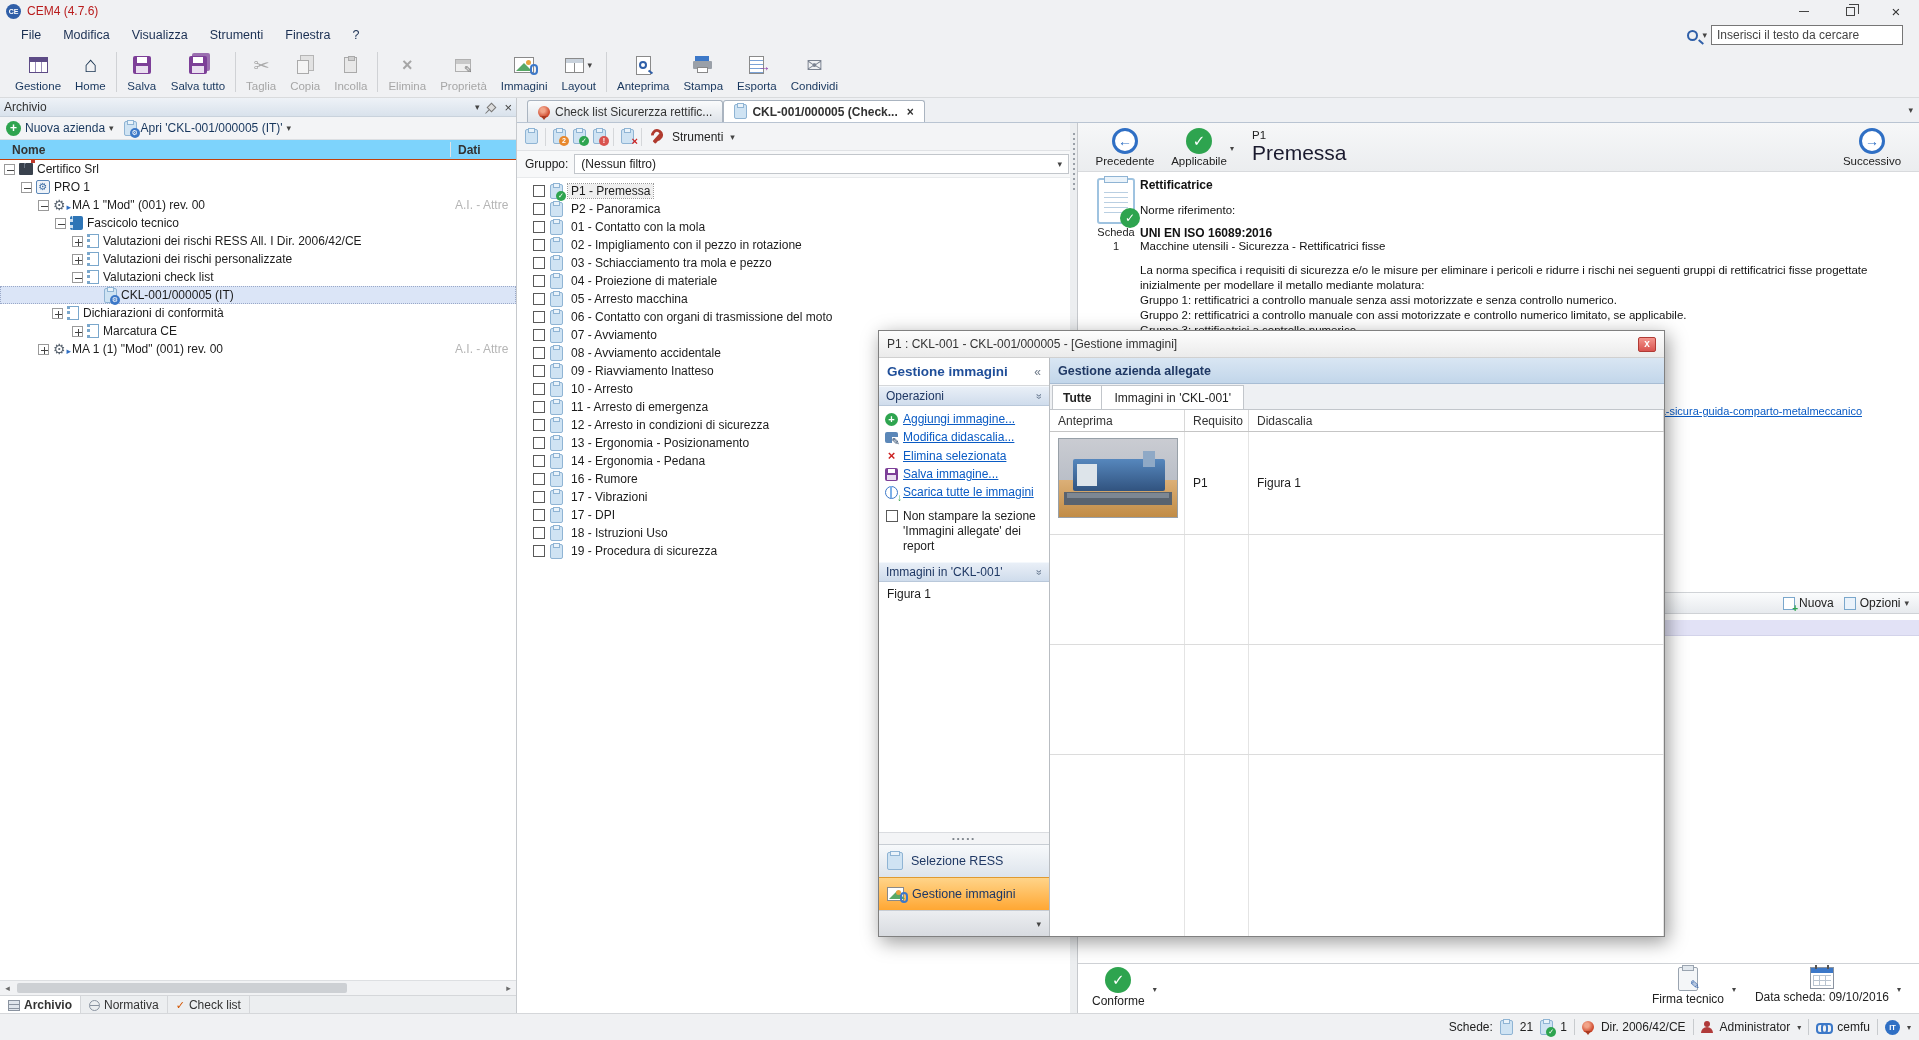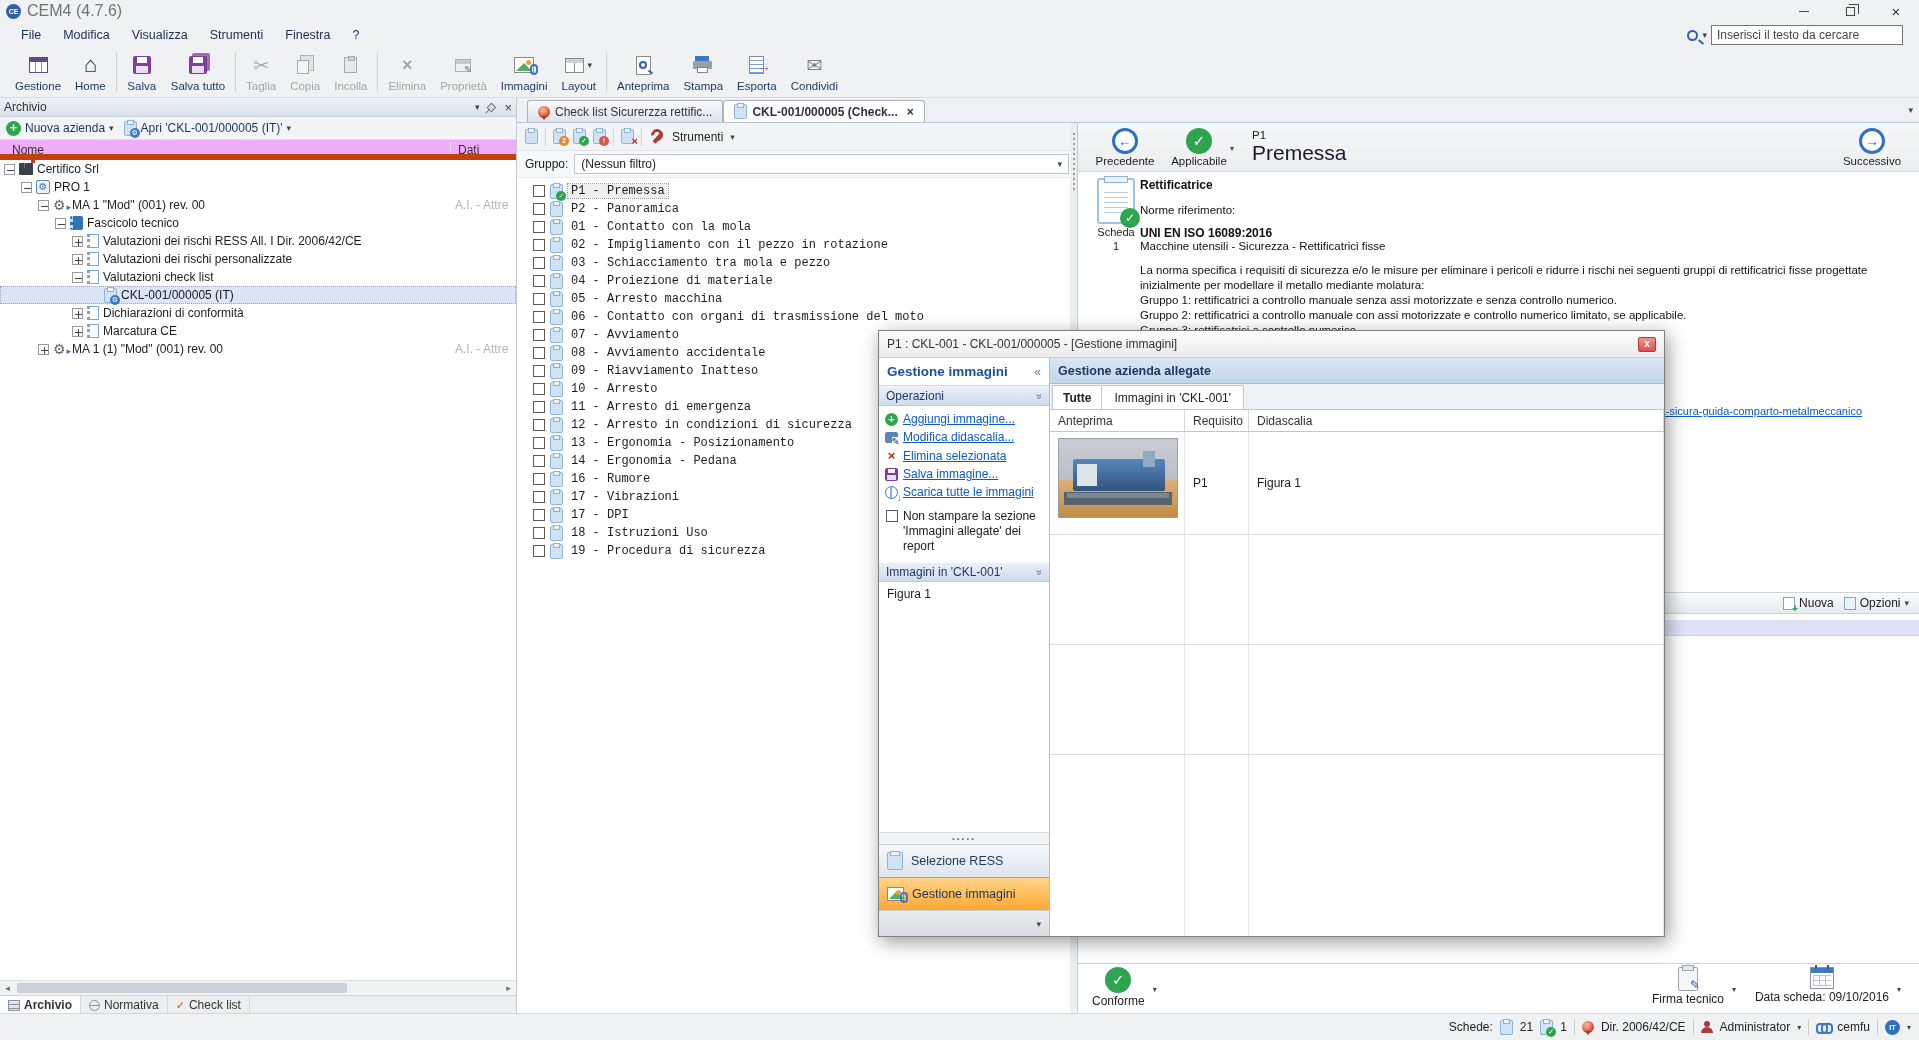--- a/index.html
+++ b/index.html
@@ -3,21 +3,21 @@
 <meta charset="utf-8">
 <style>
   *{margin:0;padding:0;box-sizing:border-box;}
   html,body{width:1919px;height:1040px;overflow:hidden;}
   body{font-family:"Liberation Sans","DejaVu Sans",sans-serif;font-size:12px;color:#222;background:#f0f1f3;position:relative;}
   .abs{position:absolute;}
 
   
   .titlebar{left:0;top:0;width:1919px;height:22px;background:#f0f1f3;display:flex;align-items:center;padding-left:6px;}
   .celogo{width:15px;height:15px;border-radius:50%;background:#2f5fa8;color:#fff;font-size:7px;font-weight:bold;display:flex;align-items:center;justify-content:center;margin-right:6px;}
-  .wtitle{color:#737373;font-size:16px;}
+  .wtitle{color:#b91c1c;font-size:12px;}
   .winbtns{margin-left:auto;display:flex;height:100%;}
   .winbtn{width:46px;height:22px;display:flex;align-items:center;justify-content:center;color:#444;}
   .glyph-min{width:10px;height:1px;background:#444;display:inline-block;}
   .glyph-restore{width:9px;height:9px;border:1px solid #444;position:relative;display:inline-block;}
   .glyph-restore::before{content:'';position:absolute;left:2px;top:-4px;width:9px;height:9px;border:1px solid #444;border-bottom:none;border-left:none;}
   .glyph-close::before{content:'×';font-size:15px;color:#333;}
 
   
   .menubar{left:0;top:22px;width:1919px;height:26px;display:flex;align-items:center;padding-left:10px;background:#f0f1f3;}
   .menuitem{padding:3px 11px;color:#1a2f52;font-size:12.5px;}
@@ -85,21 +85,21 @@
 
   
   .leftpanel{left:0;top:98px;width:517px;height:915px;background:#f3f4f6;border-right:1px solid #c6c9cd;}
   .lp-header{height:19px;background:linear-gradient(#eef2f7,#d9e2ec);display:flex;align-items:center;padding:0 4px;border-bottom:1px solid #c9d2dc;color:#333;}
   .lp-hicons{margin-left:auto;display:flex;align-items:center;gap:9px;color:#555;}
   .pin{width:7px;height:7px;border:1px solid #777;background:#ddd;transform:rotate(45deg);position:relative;display:inline-block;}
   .pin::after{content:'';position:absolute;left:2px;top:6px;width:1px;height:5px;background:#777;}
   .xg::before{content:'×';font-size:13px;color:#444;}
   .lp-toolbar{height:23px;display:flex;align-items:center;gap:4px;padding:0 6px;border-bottom:1px solid #dcdfe3;color:#17365d;}
   .greenplus{width:15px;height:15px;border-radius:50%;background:#2ea44f;color:#fff;font-weight:bold;font-size:12px;line-height:14px;text-align:center;flex:none;}
-  .lp-cols{height:20px;background:#f0abfc;border-bottom:6px solid #c2410c;position:relative;color:#333;}
+  .lp-cols{height:20px;background:#7dd3fc;border-bottom:1px solid #c2410c;position:relative;color:#333;font-weight:bold;}
   .lp-cols .c1{position:absolute;left:12px;top:3px;}
   .lp-cols .c2{position:absolute;left:458px;top:3px;}
   .lp-cols .csep{position:absolute;left:450px;top:2px;bottom:2px;width:1px;background:#e0e2e5;}
   .lp-tree{background:#fff;height:820px;overflow:hidden;position:relative;}
   .tr-row{height:18px;display:flex;align-items:center;gap:4px;position:relative;padding-right:4px;}
   .tr-row.sel{background:#dbe5f7;outline:1px dotted #9aa8c8;outline-offset:-1px;}
   .tr-label{white-space:nowrap;color:#1c1c1c;}
   .tr-dati{position:absolute;left:455px;color:#b5b5b5;white-space:nowrap;overflow:hidden;width:58px;}
   .exp{width:11px;height:11px;border:1px solid #9a9a9a;background:#fff;flex:none;position:relative;}
   .exp::before,.exp.p::after{content:'';position:absolute;background:#444;}
@@ -137,21 +137,21 @@
   .strip-dd{margin-left:auto;margin-right:6px;align-self:center;}
 
   
   .centerpanel{left:517px;top:123px;width:561px;height:890px;background:#fff;border-right:1px solid #c6c9cd;}
   .ck-toolbar{height:28px;background:#f3f4f6;border-bottom:1px solid #e0e2e5;display:flex;align-items:center;gap:7px;padding:0 8px;}
   .vsep{width:1px;height:18px;background:#d5d7da;}
   .ck-tools-lbl{color:#222;}
   .ck-groupline{height:27px;display:flex;align-items:center;gap:6px;padding:0 8px;background:#f7f8f9;border-bottom:1px solid #e8eaec;}
   .groupbox{flex:1;height:20px;border:1px solid #c2c6cb;background:#fff;display:flex;align-items:center;padding:0 6px;color:#222;}
   .groupbox .dd{margin-left:auto;}
-  .ck-list{padding-top:4px;font-family:Liberation Mono, monospace;}
+  .ck-list{padding-top:4px;}
   .ck-row{height:18px;display:flex;align-items:center;gap:5px;padding-left:16px;}
   .ck-box{width:12px;height:12px;border:1px solid #595959;background:#fff;flex:none;}
   .ck-label{white-space:nowrap;color:#1c1c1c;padding:0 3px;}
   .ck-row.sel .ck-label{background:#efefef;outline:1px dotted #9a9a9a;}
 
   
   .vsplit{left:1070px;top:123px;width:8px;height:890px;background:#eceef0;border-right:1px solid #c6c9cd;}
   .vsplit::before{content:'';position:absolute;left:3px;top:10px;height:60px;width:2px;background:repeating-linear-gradient(#9aa0a8 0 2px,transparent 2px 5px);}
 
   
@@ -465,21 +465,21 @@
         <span class="ticn i-sheet"></span>
         <span class="tr-label">Valutazioni check list</span>
       </div>
     <div class="tr-row sel" style="padding-left:89px">
         <span class="exp n"></span>
         <span class="clip">
           <span class="badge b-blue">⚙</span>
         </span>
         <span class="tr-label">CKL-001/000005 (IT)</span>
       </div>
-    <div class="tr-row" style="padding-left:72px">
+    <div class="tr-row" style="padding-left:52px">
         <span class="exp p"></span>
         <span class="ticn i-sheet"></span>
         <span class="tr-label">Dichiarazioni di conformità</span>
       </div>
     <div class="tr-row" style="padding-left:72px">
         <span class="exp p"></span>
         <span class="ticn i-sheet"></span>
         <span class="tr-label">Marcatura CE</span>
       </div>
     <div class="tr-row" style="padding-left:38px">

